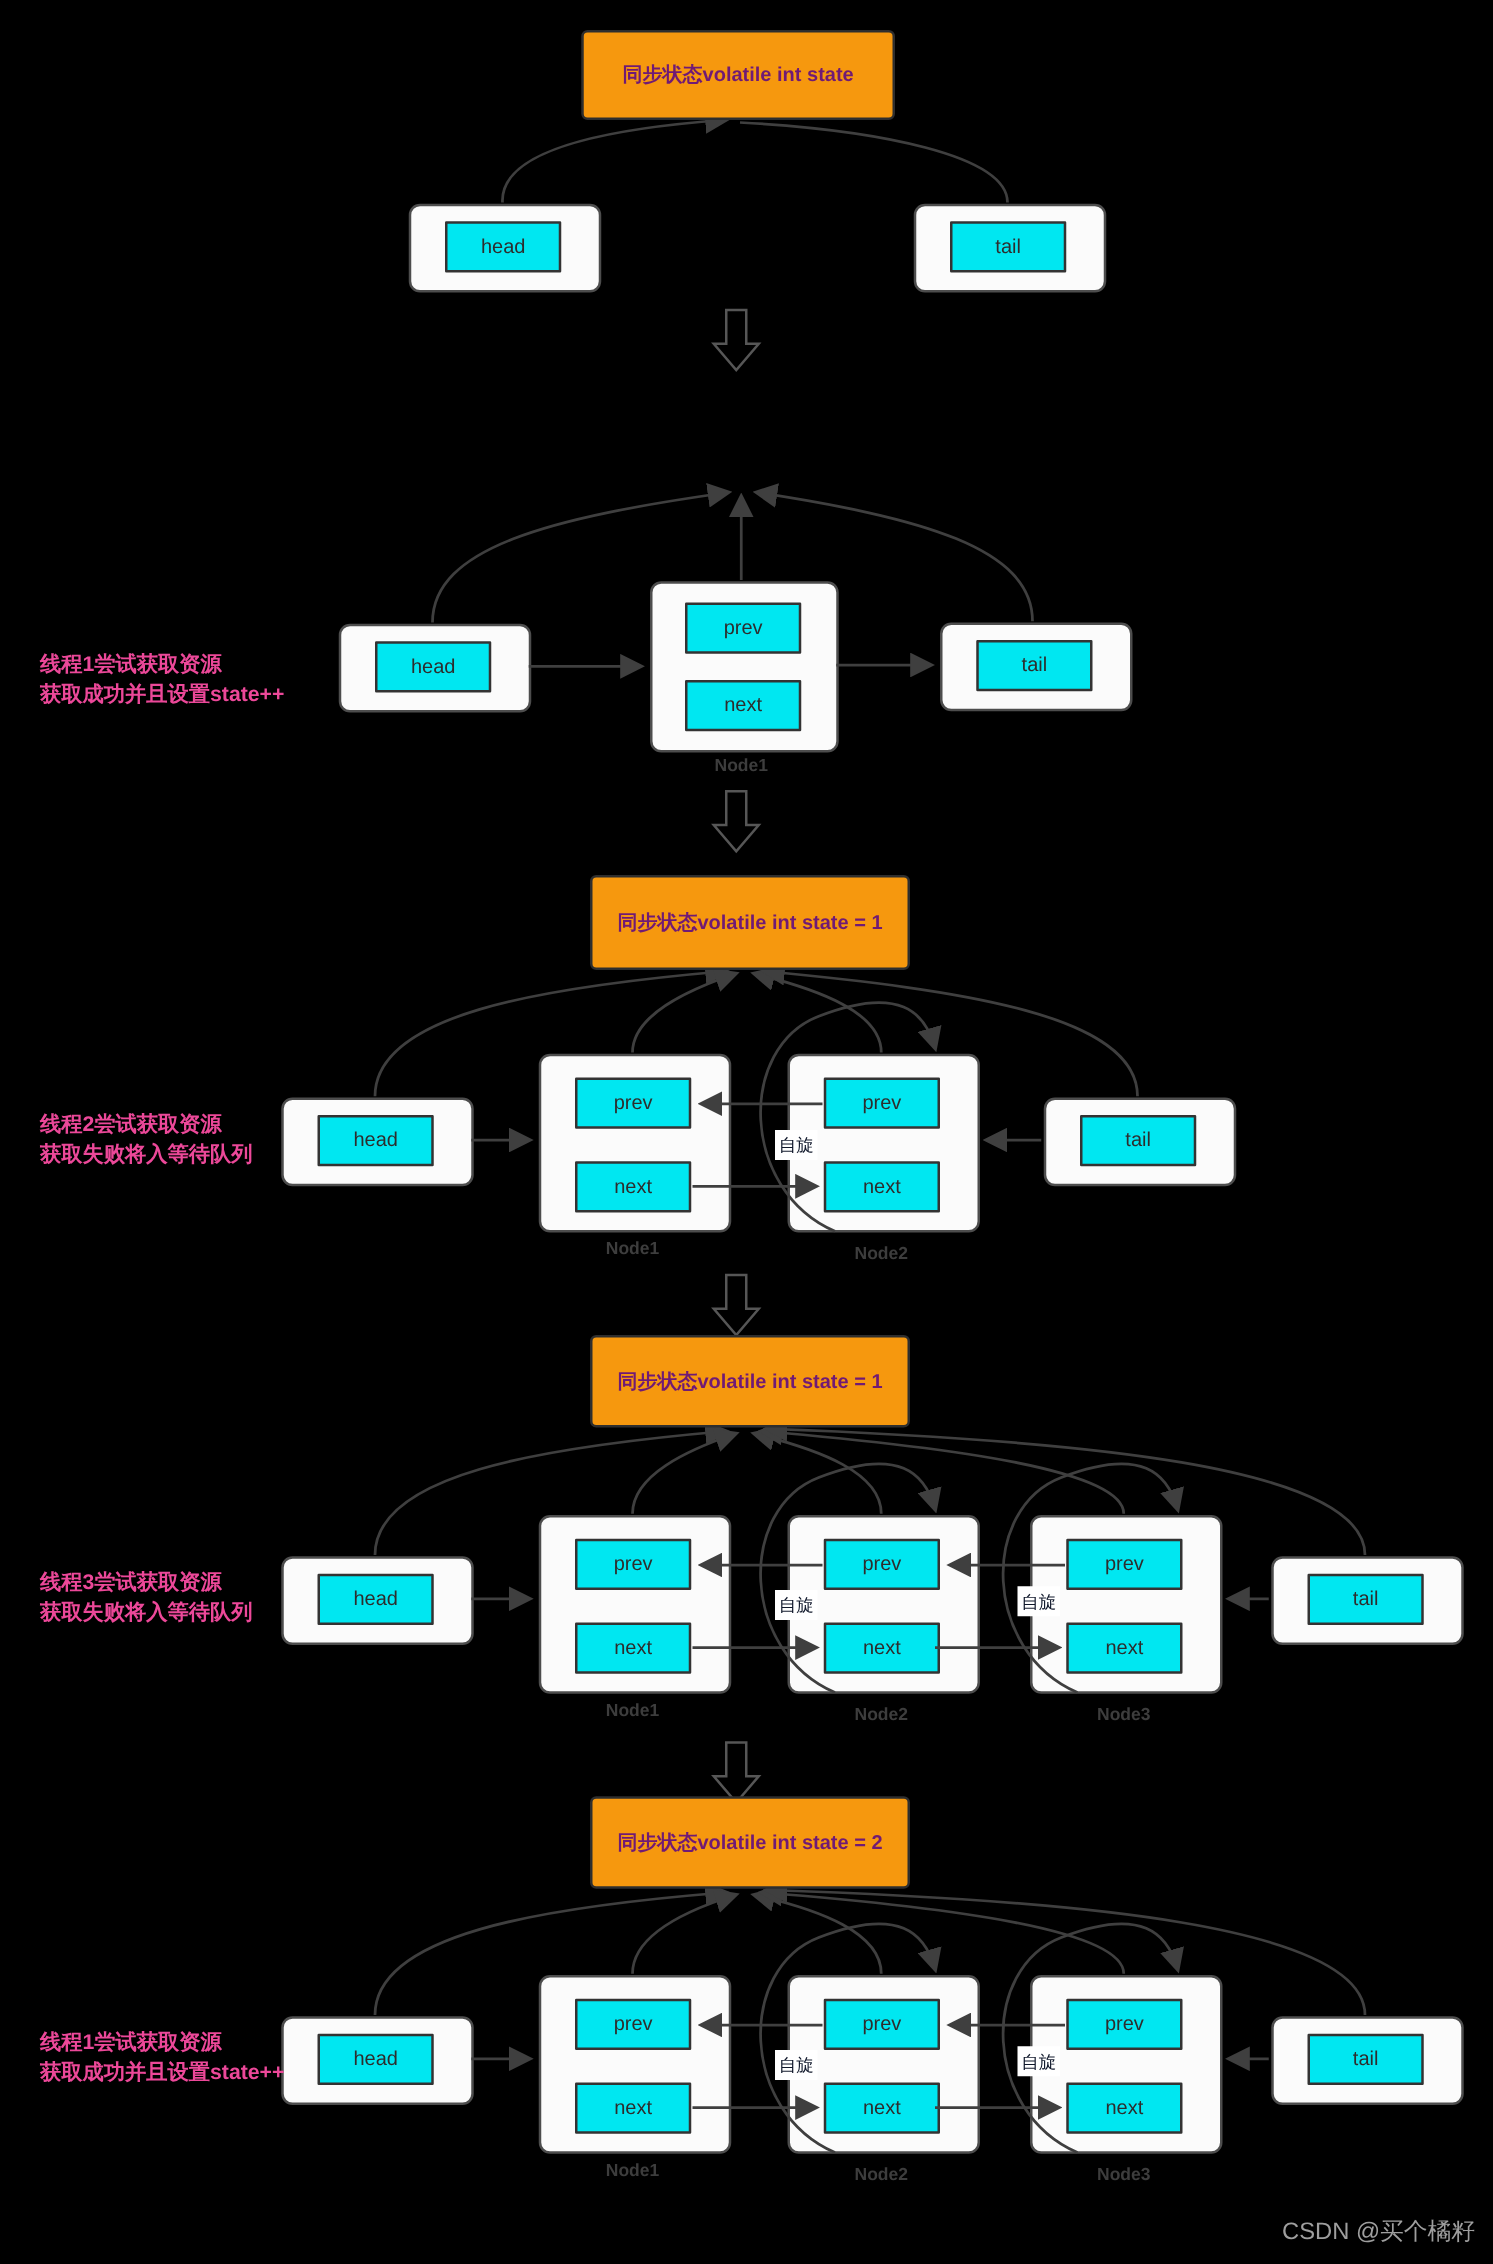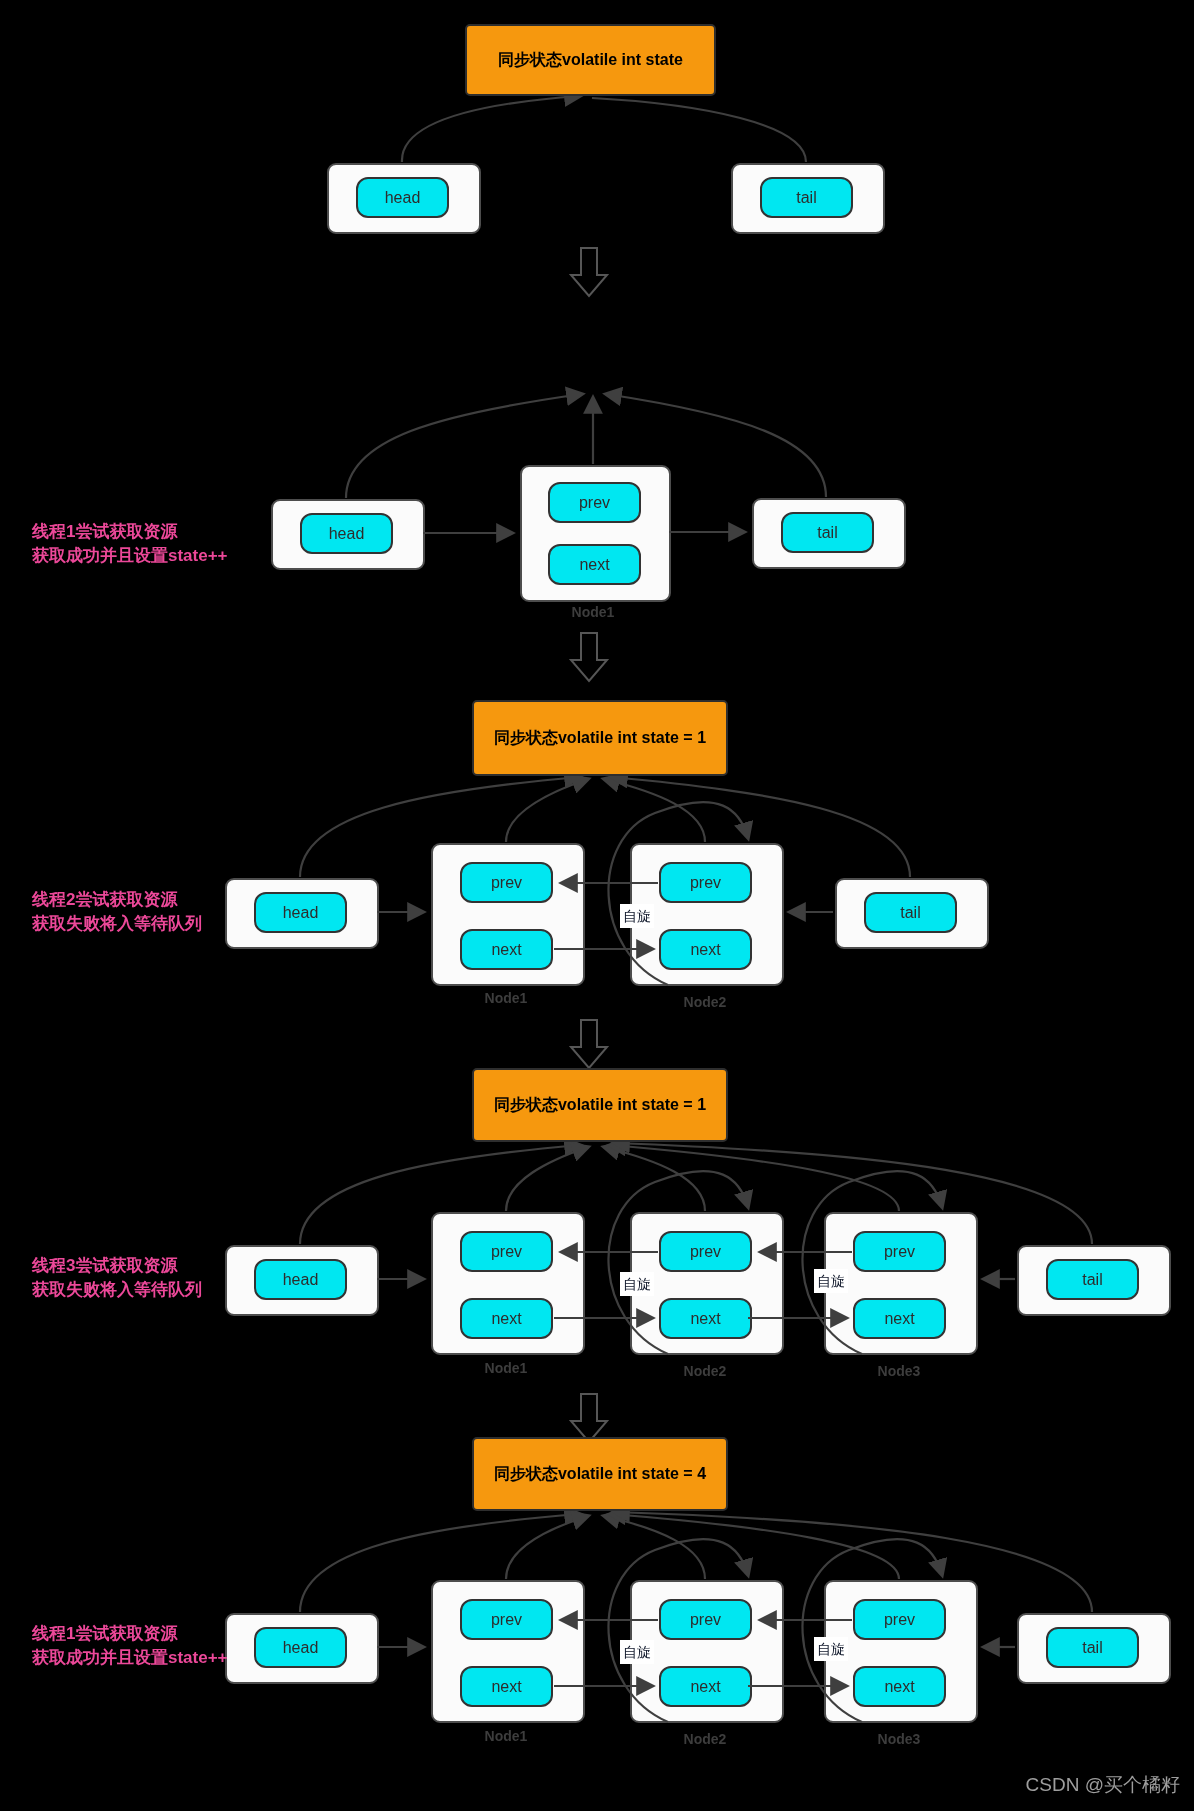--- a/index.html
+++ b/index.html
@@ -1,23 +1,23 @@
 <!DOCTYPE html>
 <html><head>
 <meta charset="utf-8">
 <style>
   html,body{margin:0;padding:0;background:#000;}
   .canvas{position:relative;width:1194px;height:1811px;background:#000;overflow:hidden;
           font-family:"Liberation Sans",sans-serif;}
   .lines{position:absolute;left:0;top:0;z-index:2;pointer-events:none;}
   .obox{position:absolute;z-index:3;background:#F6980E;border:2px solid #2e2e2e;border-radius:5px;
-        display:flex;align-items:center;justify-content:center;color:#000000;font-weight:bold;
+        display:flex;align-items:center;justify-content:center;color:#701a75;font-weight:bold;
         font-size:16px;text-align:center;}
   .wbox{position:absolute;z-index:1;background:#fbfbfb;border:2px solid #4d4d4d;border-radius:9px;}
-  .cbox{position:absolute;background:#00E7F1;border:2px solid #333;border-radius:12px;
+  .cbox{position:absolute;background:#00E7F1;border:2px solid #333;border-radius:1px;
         display:flex;align-items:center;justify-content:center;color:#2d2d2d;font-size:16px;}
   .note{position:absolute;z-index:3;color:#ec4899;font-weight:bold;font-size:17px;line-height:24px;}
   .nlabel{position:absolute;z-index:3;color:#3d3d3d;font-weight:bold;font-size:14px;
           transform:translateX(-50%);white-space:nowrap;}
   .spin{position:absolute;z-index:4;background:#fff;color:#0f172a;font-size:14px;line-height:1;
         padding:5px 3px;}
   .watermark{position:absolute;z-index:3;right:14px;top:1772px;color:#9e9e9e;font-size:19px;}
 </style>
 </head>
 <body>
@@ -156,21 +156,21 @@
   </div>
   <div class="wbox" style="left:1017px;top:1245px;width:150px;height:67px">
     <div class="cbox" style="left:27px;top:12px;width:89px;height:37px">tail</div>
   </div>
   <div class="spin" style="left:620px;top:1272px">自旋</div>
   <div class="spin" style="left:814px;top:1269px">自旋</div>
   <div class="nlabel" style="left:506px;top:1360px">Node1</div>
   <div class="nlabel" style="left:705px;top:1363px">Node2</div>
   <div class="nlabel" style="left:899px;top:1363px">Node3</div>
 
-  <div class="obox" style="left:472px;top:1437px;width:252px;height:70px">同步状态volatile int state = 4</div>
+  <div class="obox" style="left:472px;top:1437px;width:252px;height:70px">同步状态volatile int state = 2</div>
   <div class="note" style="left:32px;top:1622px">
     <div>线程1尝试获取资源</div>
     <div>获取成功并且设置state++</div>
   </div>
   <div class="wbox" style="left:225px;top:1613px;width:150px;height:67px">
     <div class="cbox" style="left:27px;top:12px;width:89px;height:37px">head</div>
   </div>
   <div class="wbox" style="left:431px;top:1580px;width:150px;height:139px">
     <div class="cbox" style="left:27px;top:17px;width:89px;height:37px">prev</div>
     <div class="cbox" style="left:27px;top:84px;width:89px;height:37px">next</div>

